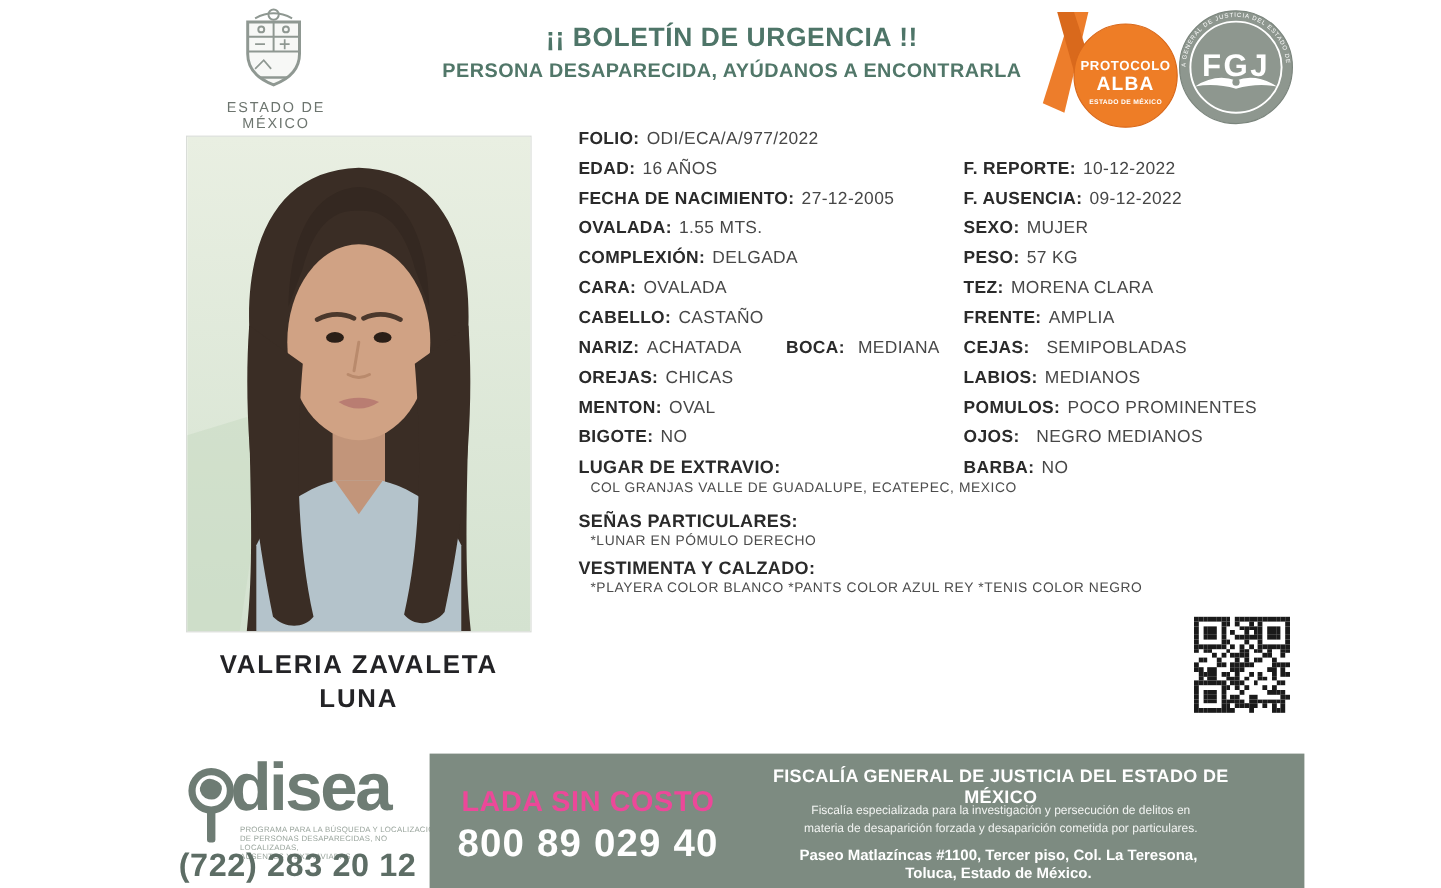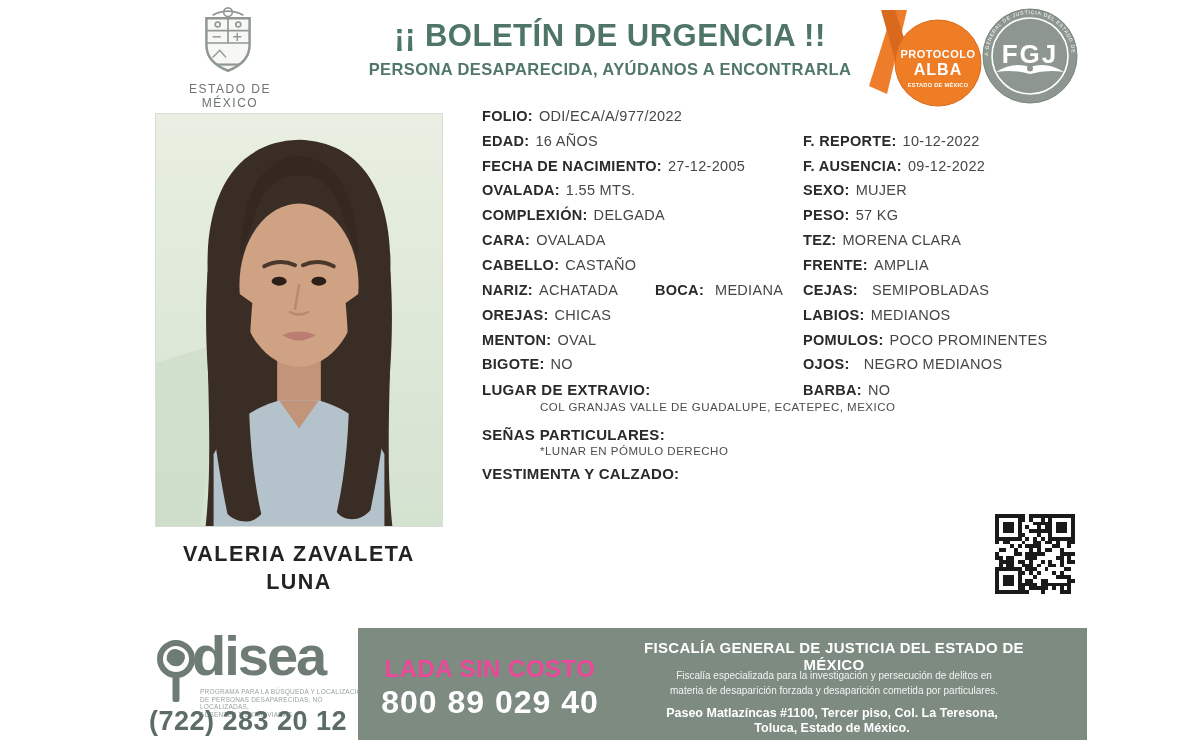--- a/index.html
+++ b/index.html
@@ -4,41 +4,41 @@
 <style>
   * { margin:0; padding:0; box-sizing:border-box; }
   body { background:#ffffff; font-family:"Liberation Sans", sans-serif; }
   .page { position:relative; width:1201px; height:740px; background:#ffffff; overflow:hidden; }
 
   
   .state-logo { position:absolute; left:193px; top:6px; width:70px; height:74px; }
   .state-caption { position:absolute; left:160px; top:82px; width:140px; text-align:center;
                    font-size:12px; letter-spacing:1.5px; color:#6d756f; font-weight:500; }
   .titles { position:absolute; left:355px; top:18px; width:510px; text-align:center; }
-  .main-title { font-size:31px; font-weight:800; color:#4e7568; letter-spacing:0.5px; }
+  .main-title { font-size:22px; font-weight:800; color:#4e7568; letter-spacing:0.5px; }
   .sub-title  { margin-top:6px; font-size:16.5px; font-weight:700; color:#517769; letter-spacing:0.4px; }
   .alba-logo { position:absolute; left:860px; top:8px; width:125px; height:100px; }
   .fgj-seal  { position:absolute; left:980px; top:6px; width:100px; height:100px; }
 
   
   .photo { position:absolute; left:155px; top:113px; width:288px; height:414px;
            border:1px solid #d9ddd8; }
   .person-name { position:absolute; left:145px; top:540px; width:308px; text-align:center;
                  font-size:21.5px; font-weight:800; color:#232326; letter-spacing:1.5px; line-height:28px; }
 
   
   .frow { position:absolute; left:482px; width:700px; height:20px; font-size:14.5px;
           letter-spacing:0.3px; white-space:nowrap; }
   .frow-r { left:803px; }
   .flabel { font-weight:800; color:#2a2a2a; }
   .fvalue { font-weight:400; color:#474747; margin-left:6px; }
   .sec-label { position:absolute; left:482px; font-size:15px; font-weight:800; color:#2a2a2a;
                letter-spacing:0.3px; white-space:nowrap; }
   .sec-detail { position:absolute; left:492px; font-size:11.5px; color:#4c4c4c;
-                letter-spacing:0.5px; white-space:nowrap;margin-left:48px; }
+                letter-spacing:0.5px; white-space:nowrap; }
 
   
   .qr { position:absolute; left:995px; top:514px; width:80px; height:80px;
         display:grid; grid-template-columns:repeat(21,1fr); grid-template-rows:repeat(21,1fr);
         background:#ffffff; }
   .qr .c { background:#1a1a1a; }
 
   
   .odisea-icon { position:absolute; left:153px; top:638px; width:46px; height:72px; }
   .odisea-word { position:absolute; left:192px; top:628px; font-size:56px; font-weight:800;
@@ -163,20 +163,21 @@
   <div class="frow frow-r" style="top:307px"><span class="flabel">LABIOS:</span><span class="fvalue">MEDIANOS</span></div>
   <div class="frow frow-r" style="top:332px"><span class="flabel">POMULOS:</span><span class="fvalue">POCO PROMINENTES</span></div>
   <div class="frow frow-r" style="top:356px"><span class="flabel">OJOS:</span><span class="fvalue" style="margin-left:14px">NEGRO MEDIANOS</span></div>
   <div class="frow frow-r" style="top:382px"><span class="flabel">BARBA:</span><span class="fvalue">NO</span></div>
 
   <div class="sec-label" style="top:381px">LUGAR DE EXTRAVIO:</div>
   <div class="sec-detail" style="top:401px">COL  GRANJAS VALLE DE GUADALUPE, ECATEPEC, MEXICO</div>
   <div class="sec-label" style="top:426px">SEÑAS PARTICULARES:</div>
   <div class="sec-detail" style="top:445px">*LUNAR EN PÓMULO DERECHO</div>
   <div class="sec-label" style="top:465px">VESTIMENTA Y CALZADO:</div>
+  <div class="sec-detail" style="top:484px">*PLAYERA COLOR BLANCO *PANTS COLOR  AZUL REY *TENIS COLOR  NEGRO</div>
 
   <div class="qr" id="qr">
       <div class="c"></div>
       <div class="c"></div>
       <div class="c"></div>
       <div class="c"></div>
       <div class="c"></div>
       <div class="c"></div>
       <div class="c"></div>
       <div class="c"></div>

